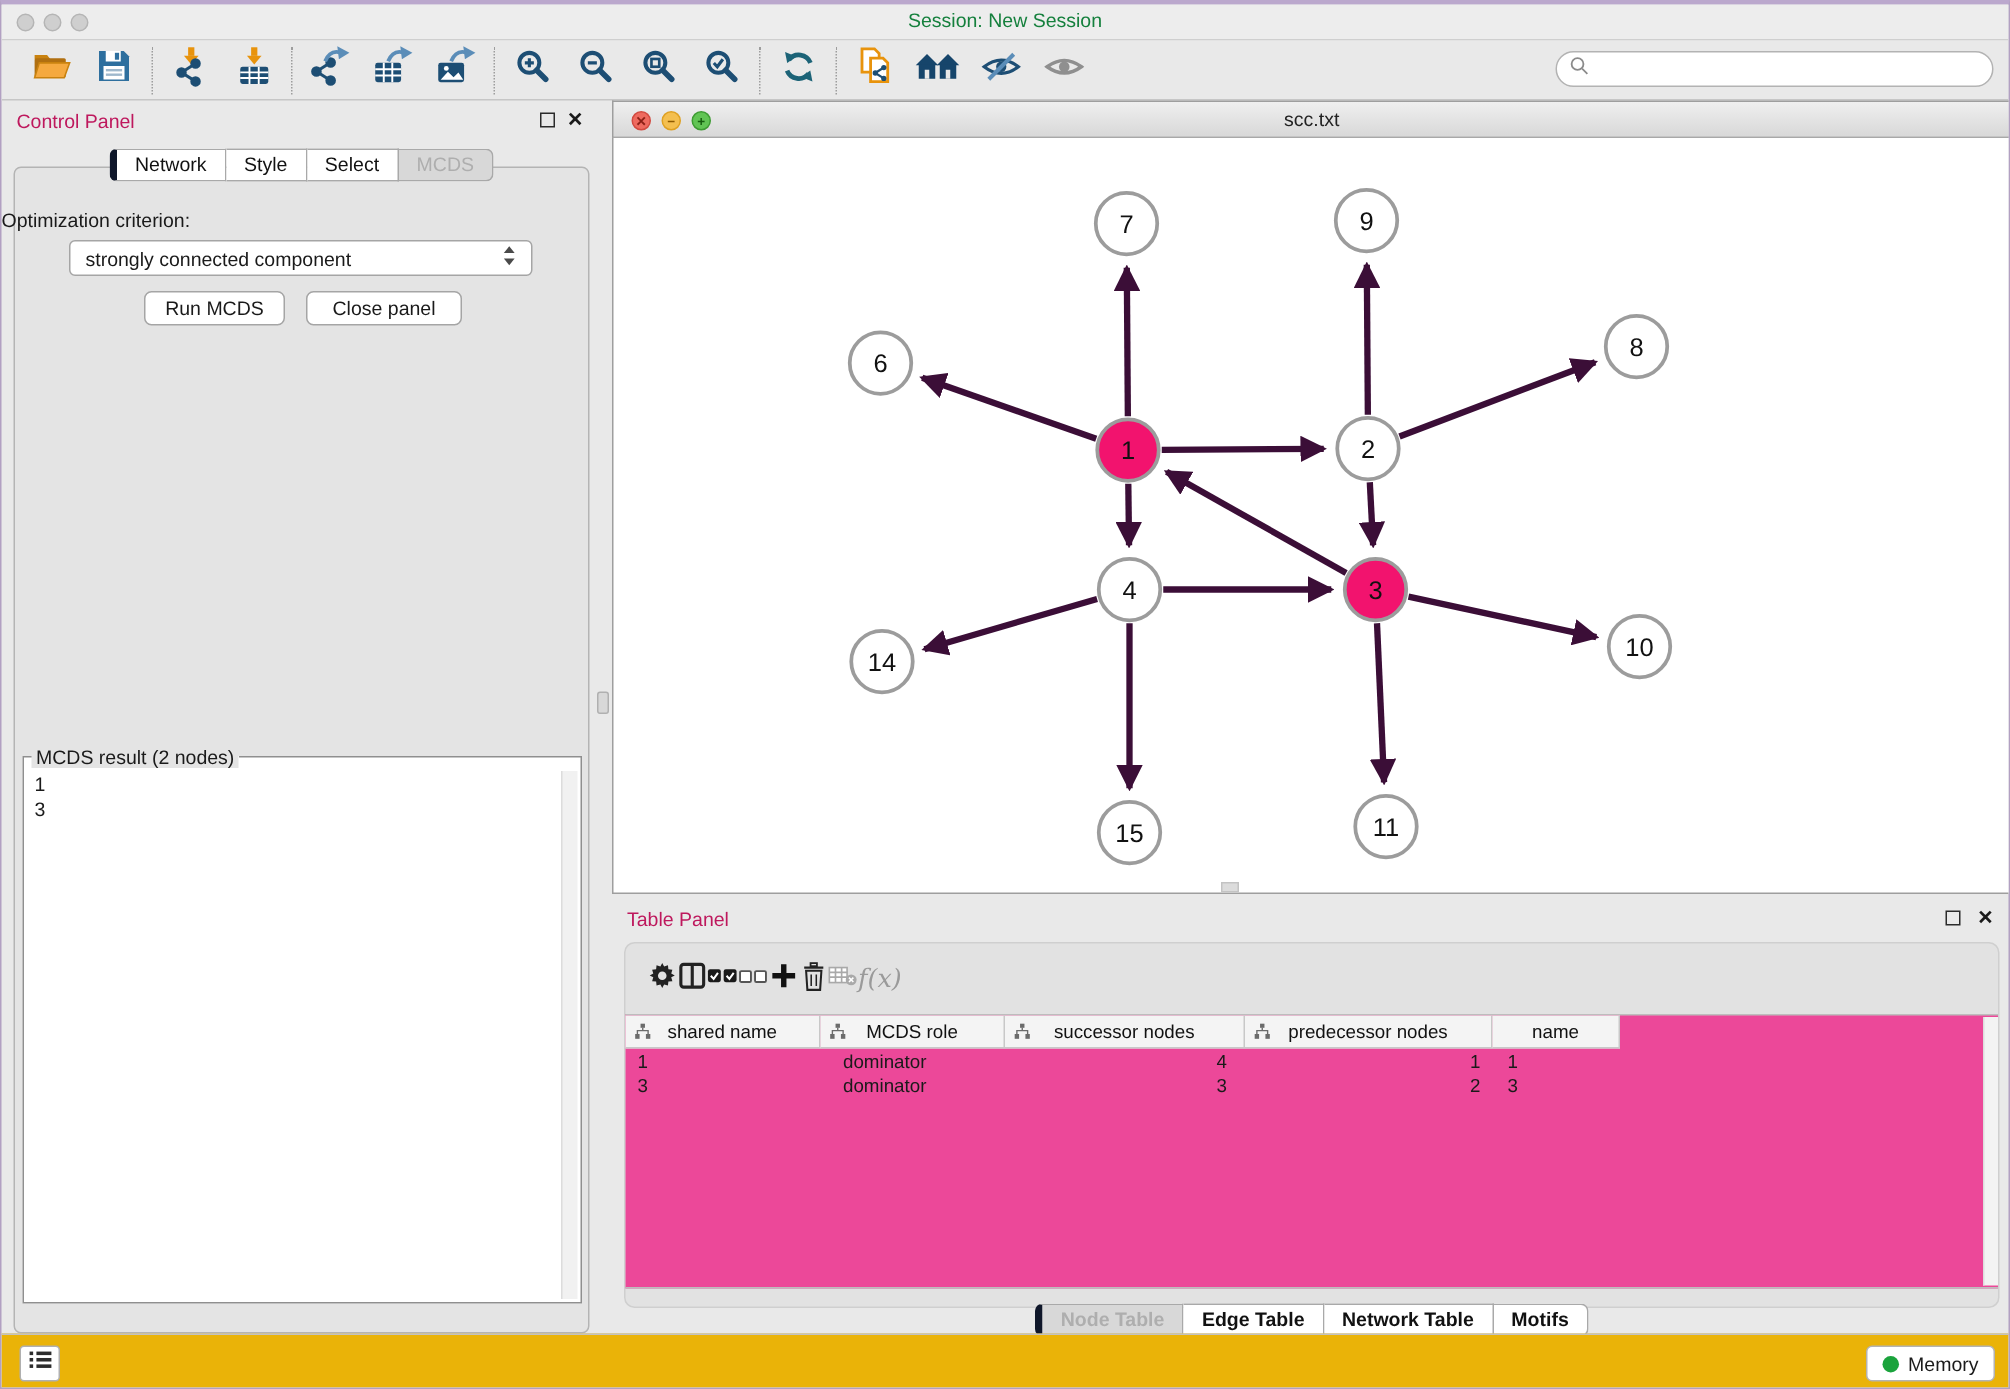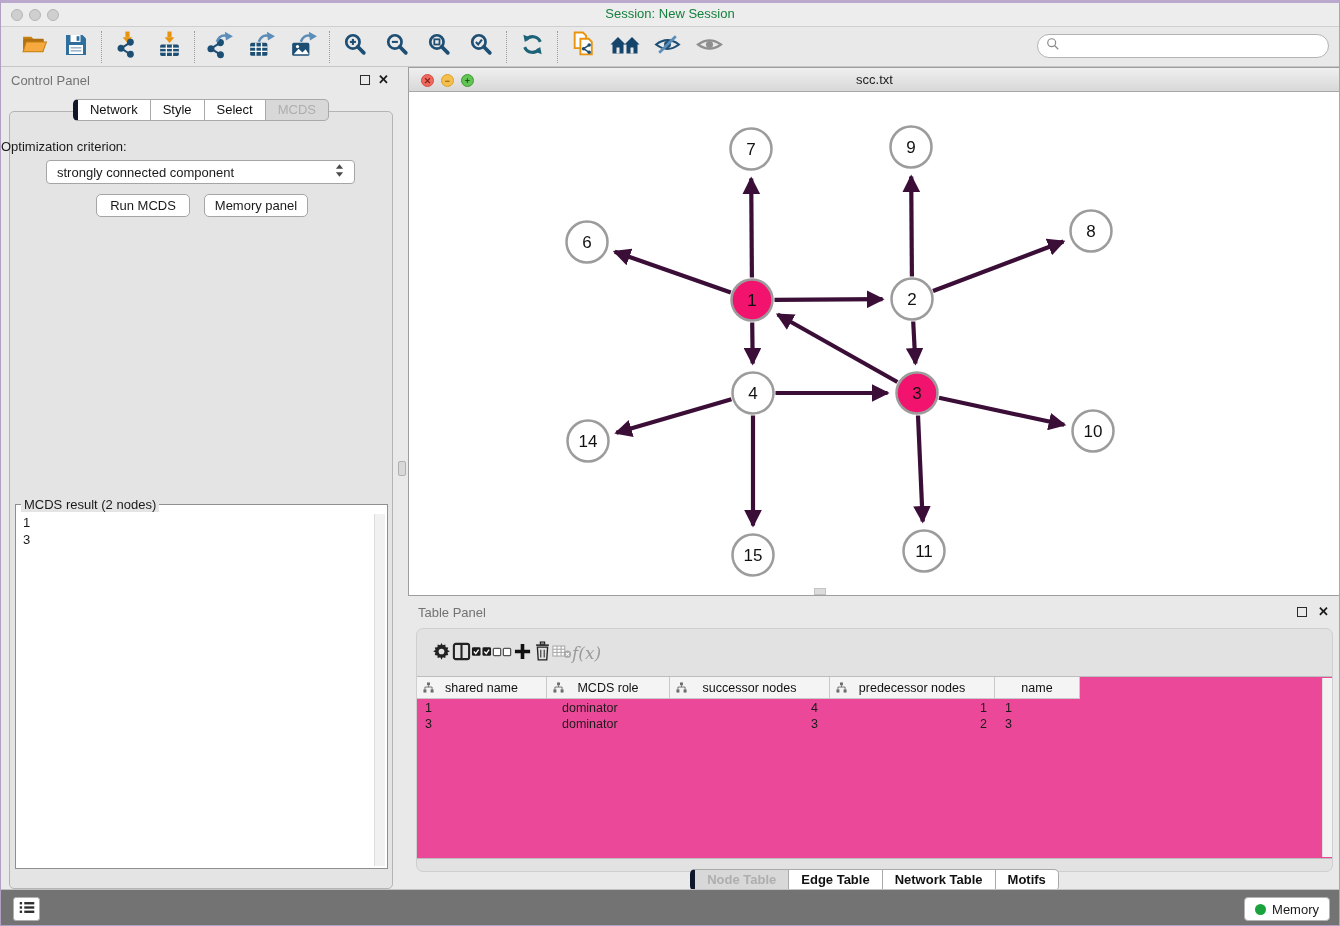--- a/index.html
+++ b/index.html
@@ -21,21 +21,21 @@
   .tb-group { display:flex; align-items:center; gap:12px; padding:0 10px; }
   .tb-sep { width:1px; height:32px; border-left:1px dotted #9d9d9d; }
   .tb-btn { width:30px; height:30px; display:flex; align-items:center; justify-content:center; cursor:default; }
   #search-box { position:absolute; right:10px; top:6px; width:292px; height:24px; background:#fff;
                 border:1px solid #b3b3b3; border-radius:12px; display:flex; align-items:center; padding-left:8px; gap:5px; }
   #search-input { border:none; outline:none; flex:1; font-size:13px; background:transparent; height:18px; }
 
   
   #control-panel { position:absolute; left:0; top:64px; width:400px; height:826px; }
   .panel-head { position:relative; height:26px; }
-  .panel-title { position:absolute; left:10px; top:6px; font-size:13px; color:#737373; }
+  .panel-title { position:absolute; left:10px; top:6px; font-size:13px; color:#be185d; }
   .float-ic { position:absolute; top:8px; width:10px; height:10px; border:1.6px solid #2b2b2b; background:transparent; }
   .close-ic { position:absolute; top:5px; font-size:13px; font-weight:bold; color:#1a1a1a; }
   #cp-box { position:absolute; left:8px; top:44px; width:384px; height:778px; background:#e4e4e4;
             border:1px solid #b4b4b4; border-radius:5px; }
   .seg { display:inline-flex; }
   .seg .t { background:#fff; border:1px solid #a9a9a9; border-left:none; padding:2px 12px; font-size:13px;
             line-height:16px; color:#111; white-space:nowrap; }
   .seg .t:first-child { border-left:5px solid #0f172a; border-radius:5px 0 0 5px; }
   .seg .t:last-child { border-radius:0 5px 5px 0; }
   .seg .t.sel { background:#d8d8d8; color:#aeaeae; }
@@ -86,21 +86,21 @@
               justify-content:center; color:#111; }
   .nt-hcell .hicon { position:absolute; left:6px; top:5px; }
   .nt-row { position:absolute; left:0; right:0; height:16px; display:flex; }
   .nt-cell { height:16px; font-size:12.5px; line-height:16px; white-space:nowrap; overflow:hidden; }
   #nt-scroll { position:absolute; right:0; top:1px; bottom:1px; width:10px; background:#f3f3f3;
                border-left:1px solid #ddd; }
   #tp-tabs { position:absolute; left:0; right:0; bottom:2px; text-align:center; }
   #tp-tabs .t { font-weight:600; font-size:13px; }
 
   
-  #status-bar { position:absolute; left:0; bottom:0; width:100%; height:36px; background:#737373;
+  #status-bar { position:absolute; left:0; bottom:0; width:100%; height:36px; background:#eab308;
                 border-top:1px solid #c2c2c2; }
   #console-btn { position:absolute; left:12px; top:7px; width:27px; height:24px; background:#fff;
                  border:1px solid #b0b0b0; border-radius:3px; display:flex; align-items:center; justify-content:center; }
   #memory-btn { position:absolute; right:9px; top:7px; height:24px; background:#fff; border:1px solid #b3b3b3;
                 border-radius:4px; display:flex; align-items:center; gap:6px; padding:0 10px; font-size:13px; }
   #memory-dot { width:11px; height:11px; border-radius:50%; background:#1aa33c; }
 </style>
 </head>
 <body>
 
@@ -318,21 +318,21 @@
     <div id="criterion">
       <span class="val">strongly connected component</span>
       <span>
         <svg viewBox="0 0 10 16" width="9" height="15">
             <path d="M5 1 L9 6 H1 z" fill="#4a4a4a"></path>
             <path d="M5 15 L1 10 H9 z" fill="#4a4a4a"></path>
           </svg>
       </span>
     </div>
     <div id="run-btn" class="btn">Run MCDS</div>
-    <div id="closep-btn" class="btn">Memory panel</div>
+    <div id="closep-btn" class="btn">Close panel</div>
     <fieldset id="mcds-fieldset">
       <legend>MCDS result (2 nodes)</legend>
       <div id="mcds-lines">
           <div class="mcds-line">1</div>
           <div class="mcds-line">3</div>
         </div>
       <div id="mcds-scroll"></div>
     </fieldset>
   </div>
   <div id="v-splitter-handle"></div>

